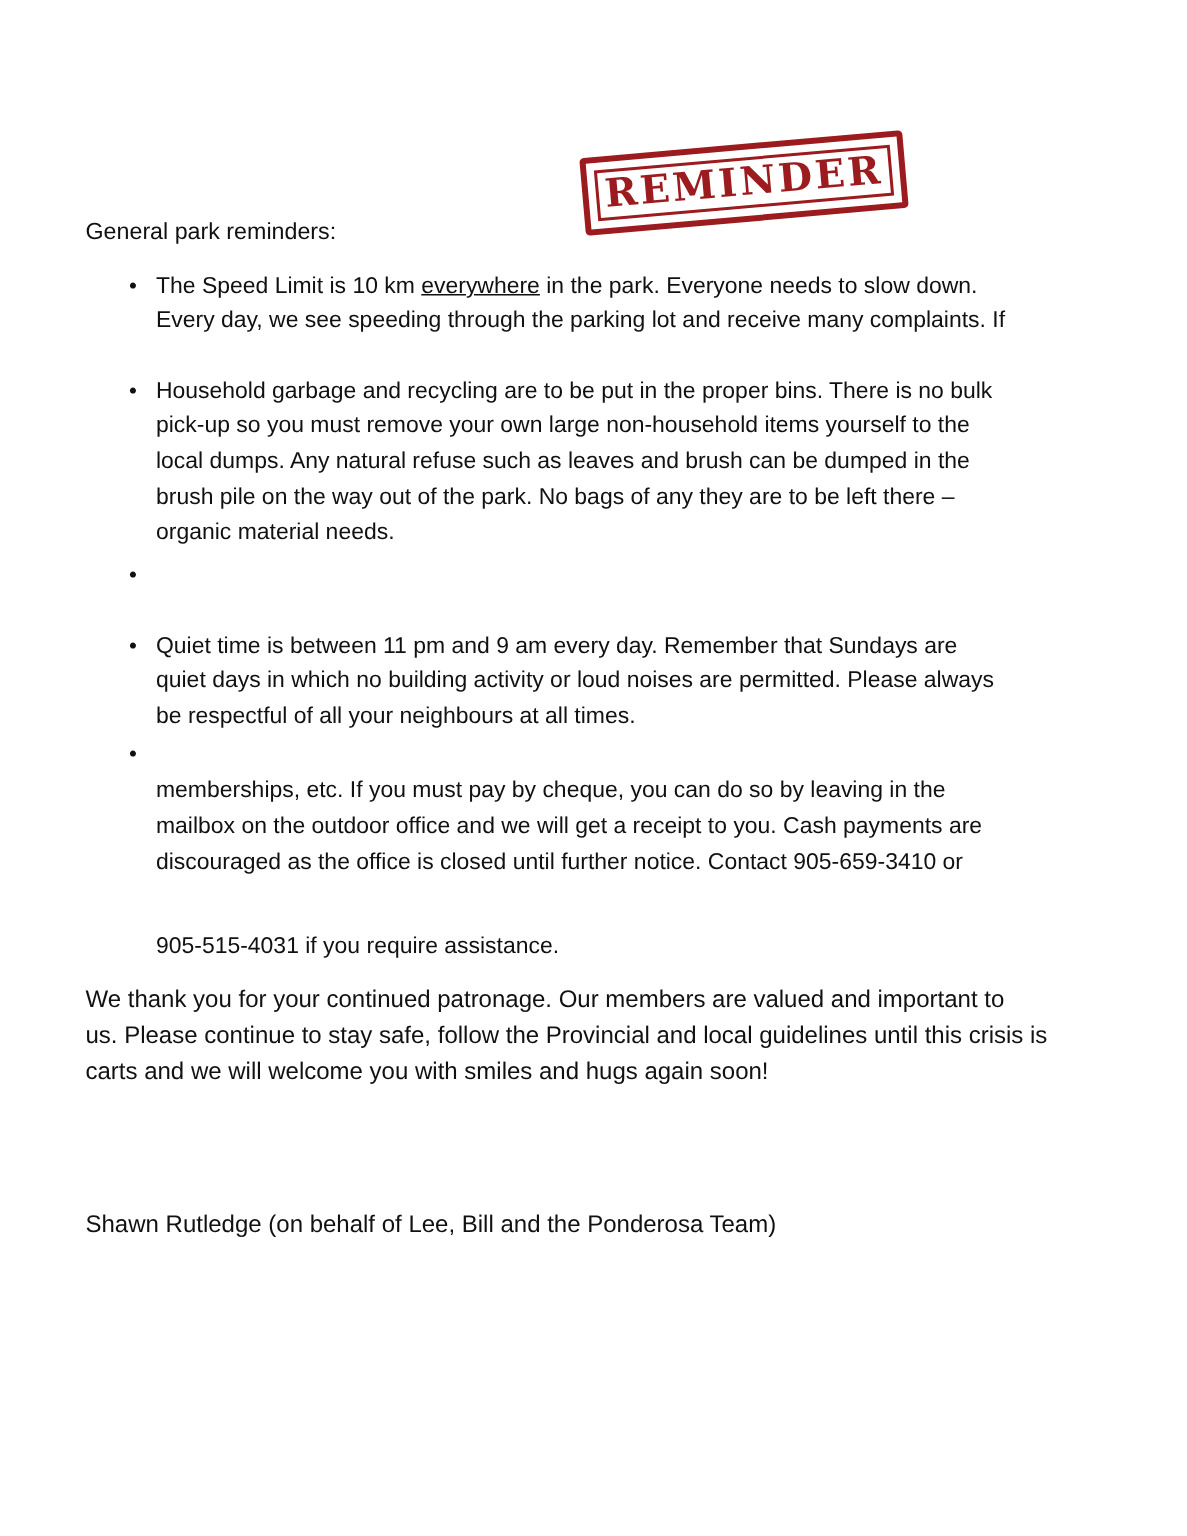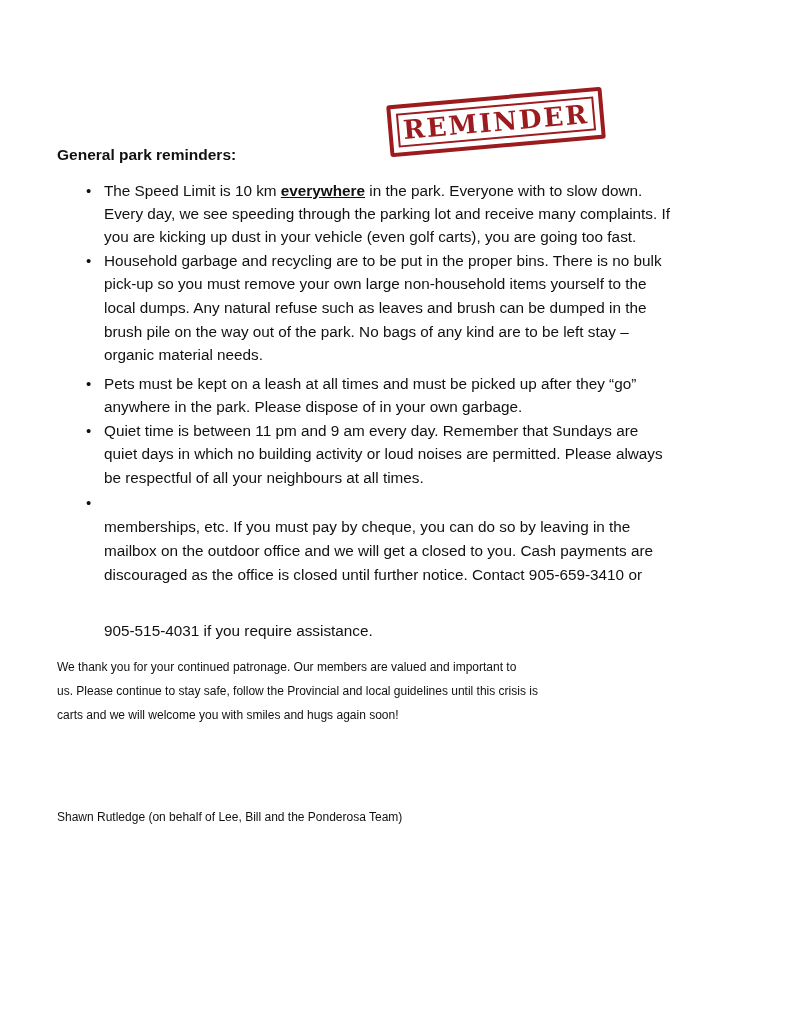--- a/index.html
+++ b/index.html
@@ -6,63 +6,60 @@
   body { width: 791px; height: 1024px; position: relative; overflow: hidden;
          font-family: "Liberation Sans", "DejaVu Sans", sans-serif; color: #111111; }
   .page { position: absolute; left: 0; top: 0; width: 791px; height: 1024px; background: #fff; }
   .stamp { position: absolute; left: 388px; top: 96px; width: 216px; height: 52px;
            transform: rotate(-5deg); border: 4px solid #9b1b1f; border-radius: 3px;
            box-sizing: border-box; display: flex; align-items: center; justify-content: center; }
   .stamp-inner { position: absolute; left: 5px; top: 5px; right: 5px; bottom: 5px;
                  border: 2px solid #9b1b1f; }
   .stamp-text { font-family: "DejaVu Serif", "Liberation Serif", serif; font-weight: bold;
                 font-size: 26px; letter-spacing: 2px; color: #9b1b1f; position: relative; }
-  .heading { position: absolute; left: 57px; top: 146px; font-size: 15.5px; font-weight: bold; }
+  .heading { position: absolute; left: 57px; top: 146px; font-size: 15.5px; font-weight: normal; }
   .bullet { position: absolute; left: 86px; font-size: 15px; line-height: 22px; }
   .line { position: absolute; left: 104px; font-size: 15.3px; line-height: 22px; white-space: nowrap; }
-  .para-line { position: absolute; left: 57px; font-size: 12px; line-height: 22px; white-space: nowrap; }
-  u { text-decoration: underline; font-weight: bold; }
+  .para-line { position: absolute; left: 57px; font-size: 16px; line-height: 22px; white-space: nowrap; }
+  u { text-decoration: underline; }
   b { font-weight: normal; }
 </style>
 </head>
 <body>
 
 <div class="page">
 
   <div class="stamp">
     <div class="stamp-inner"></div>
     <span class="stamp-text">REMINDER</span>
   </div>
 
   <div class="heading">General park reminders:</div>
 
   <span class="bullet" style="top:180px">•</span>
-  <div class="line" style="top:180px"><span>The Speed Limit is 10 km </span><u>everywhere</u><span> in the park. Everyone with to slow down.</span></div>
+  <div class="line" style="top:180px"><span>The Speed Limit is 10 km </span><u>everywhere</u><span> in the park. Everyone needs to slow down.</span></div>
   <div class="line" style="top:203px">Every day, we see speeding through the parking lot and receive many complaints. If</div>
-  <div class="line" style="top:226px">you are kicking up dust in your vehicle (even golf carts), you are going too fast.</div>
 
   <span class="bullet" style="top:250px">•</span>
   <div class="line" style="top:250px">Household garbage and recycling are to be put in the proper bins. There is no bulk</div>
   <div class="line" style="top:297px">local dumps. Any natural refuse such as leaves and brush can be dumped in the</div>
   <div class="line" style="top:273px">pick-up so you must remove your own large non-household items yourself to the</div>
-  <div class="line" style="top:321px">brush pile on the way out of the park. No bags of any kind are to be left stay –</div>
+  <div class="line" style="top:321px">brush pile on the way out of the park. No bags of any they are to be left there –</div>
   <div class="line" style="top:344px">organic material needs.</div>
 
   <span class="bullet" style="top:373px">•</span>
-  <div class="line" style="top:373px">Pets must be kept on a leash at all times and must be picked up after they “go”</div>
-  <div class="line" style="top:396px">anywhere in the park. Please dispose of in your own garbage.</div>
 
   <span class="bullet" style="top:420px">•</span>
   <div class="line" style="top:420px"><b>Quiet time</b><span> is between 11 pm and 9 am every day. Remember that Sundays are</span></div>
   <div class="line" style="top:443px">quiet days in which no building activity or loud noises are permitted.  Please always</div>
   <div class="line" style="top:467px">be respectful of all your neighbours at all times.</div>
 
   <span class="bullet" style="top:492px">•</span>
   <div class="line" style="top:516px">memberships, etc.  If you must pay by cheque, you can do so by leaving in the</div>
-  <div class="line" style="top:540px">mailbox on the outdoor office and we will get a closed to you.  Cash payments are</div>
+  <div class="line" style="top:540px">mailbox on the outdoor office and we will get a receipt to you.  Cash payments are</div>
   <div class="line" style="top:564px">discouraged as the office is closed until further notice. Contact 905-659-3410 or</div>
   <div class="line" style="top:620px">905-515-4031 if you require assistance.</div>
 
   <div class="para-line" style="top:656px">We thank you for your continued patronage. Our members are valued and important to</div>
   <div class="para-line" style="top:680px">us. Please continue to stay safe, follow the Provincial and local guidelines until this crisis is</div>
   <div class="para-line" style="top:704px">carts and we will welcome you with smiles and hugs again soon!</div>
 
   <div class="para-line" style="top:806px">Shawn Rutledge  (on behalf of Lee, Bill and the Ponderosa Team)</div>
 
 </div>

